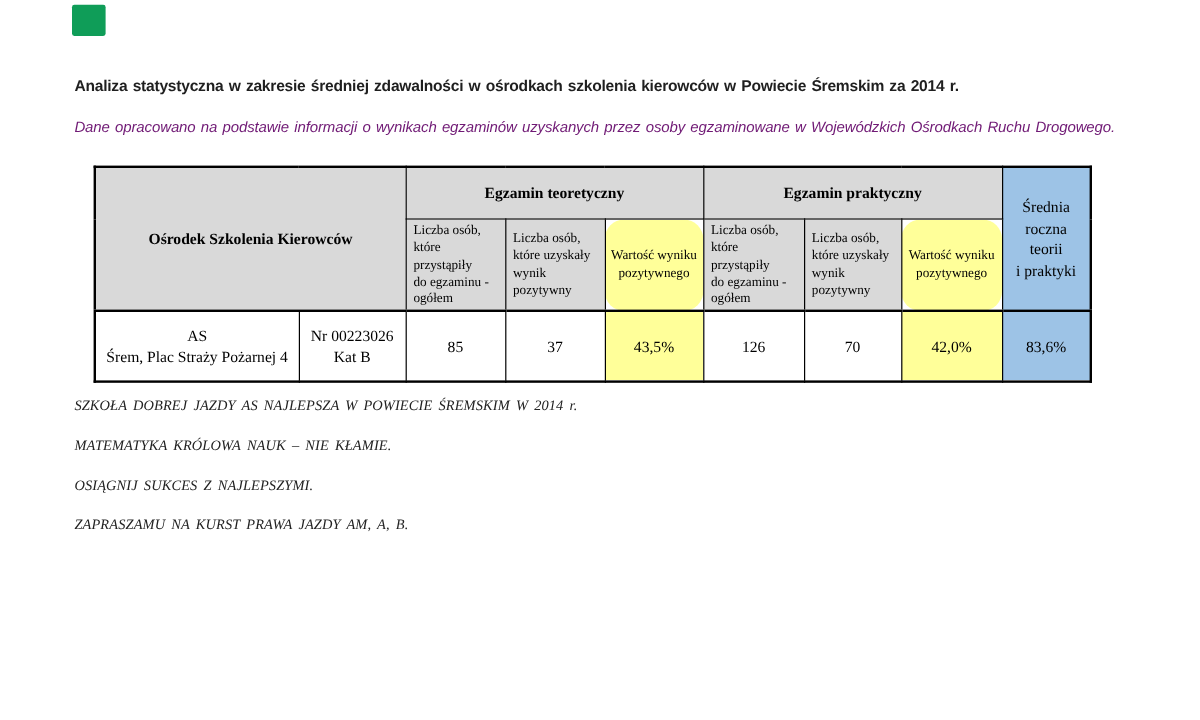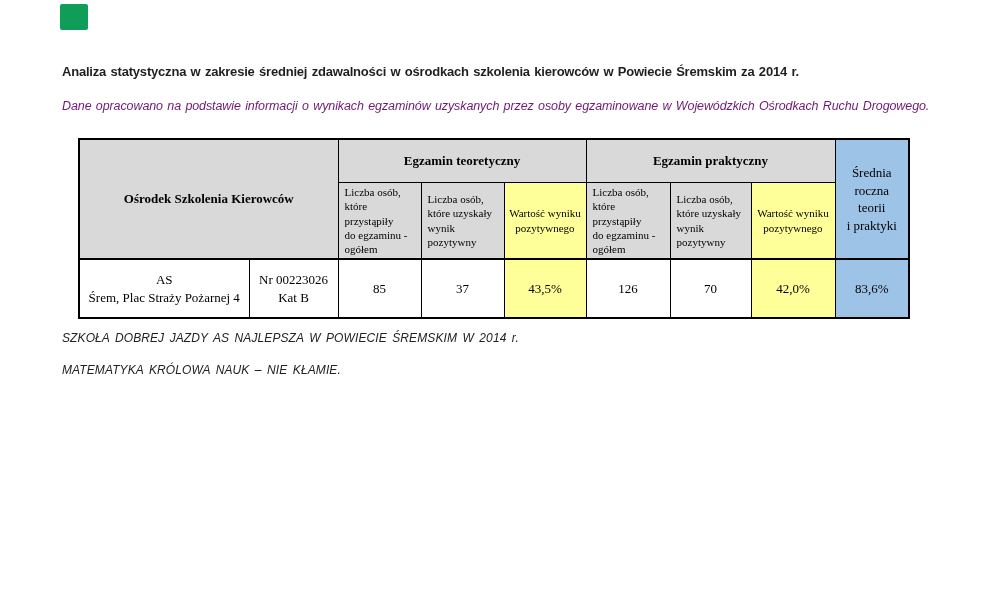--- a/index.html
+++ b/index.html
@@ -82,35 +82,36 @@
     line-height: 1.35;
   }
   .sub-head {
     font-size: 11px;
     text-align: left;
     vertical-align: middle;
     white-space: pre-line;
     line-height: 1.3;
     padding-left: 7px;
   }
-  .sub-head.center { text-align: center; padding-left: 4px; padding-right: 4px; }
+  .sub-head.center { text-align: center; padding-left: 4px; padding-right: 4px; border-radius: 16px; }
   .data-cell {
     font-size: 13px;
     text-align: center;
     vertical-align: middle;
     white-space: pre-line;
     line-height: 1.4;
   }
 
   .slogans {
     position: absolute;
     left: 62px; top: 331px;
     display: flex;
     flex-direction: column;
     gap: 18px;
+    font-family: Liberation Serif, serif;
   }
   .slogan {
     font-size: 12px;
     font-style: italic;
     letter-spacing: 0.1px;
     word-spacing: 2px;
     white-space: nowrap;
     color: #222;
   }
 </style>
@@ -182,15 +183,17 @@
         <td class="data-cell bg-yellow">42,0%</td>
         <td class="data-cell bg-blue">83,6%</td>
       </tr>
     </tbody>
       </table>
   </div>
 
   <div class="slogans">
     <div class="slogan">SZKOŁA DOBREJ JAZDY AS NAJLEPSZA W POWIECIE ŚREMSKIM W 2014 r.</div>
     <div class="slogan">MATEMATYKA KRÓLOWA NAUK – NIE KŁAMIE.</div>
+    <div class="slogan">OSIĄGNIJ SUKCES Z NAJLEPSZYMI.</div>
+    <div class="slogan">ZAPRASZAMU NA KURST PRAWA JAZDY AM, A, B.</div>
   </div>
 
 </div>
 
 </body></html>

